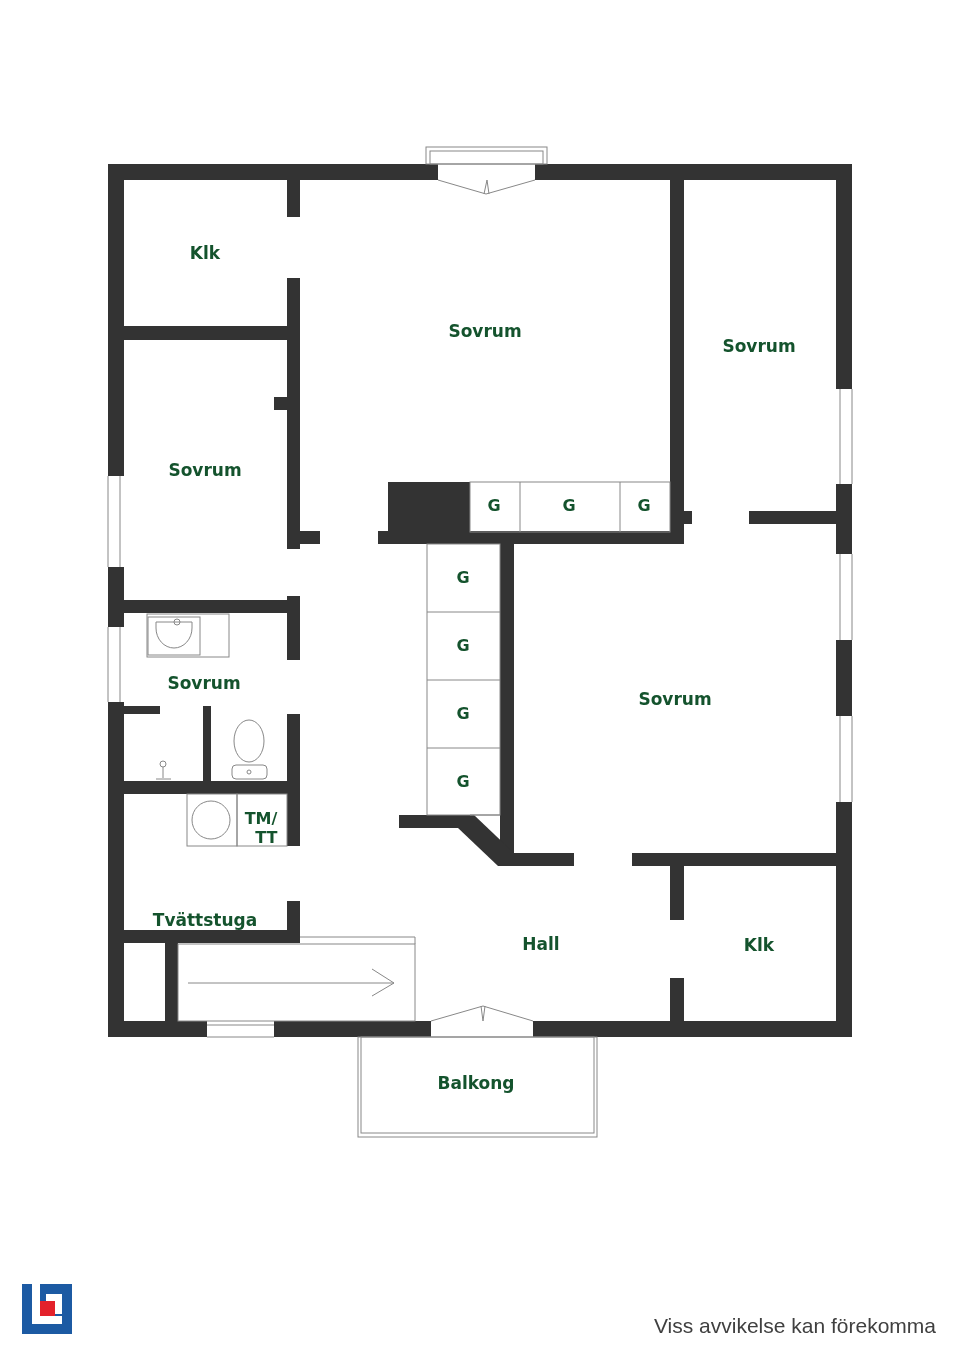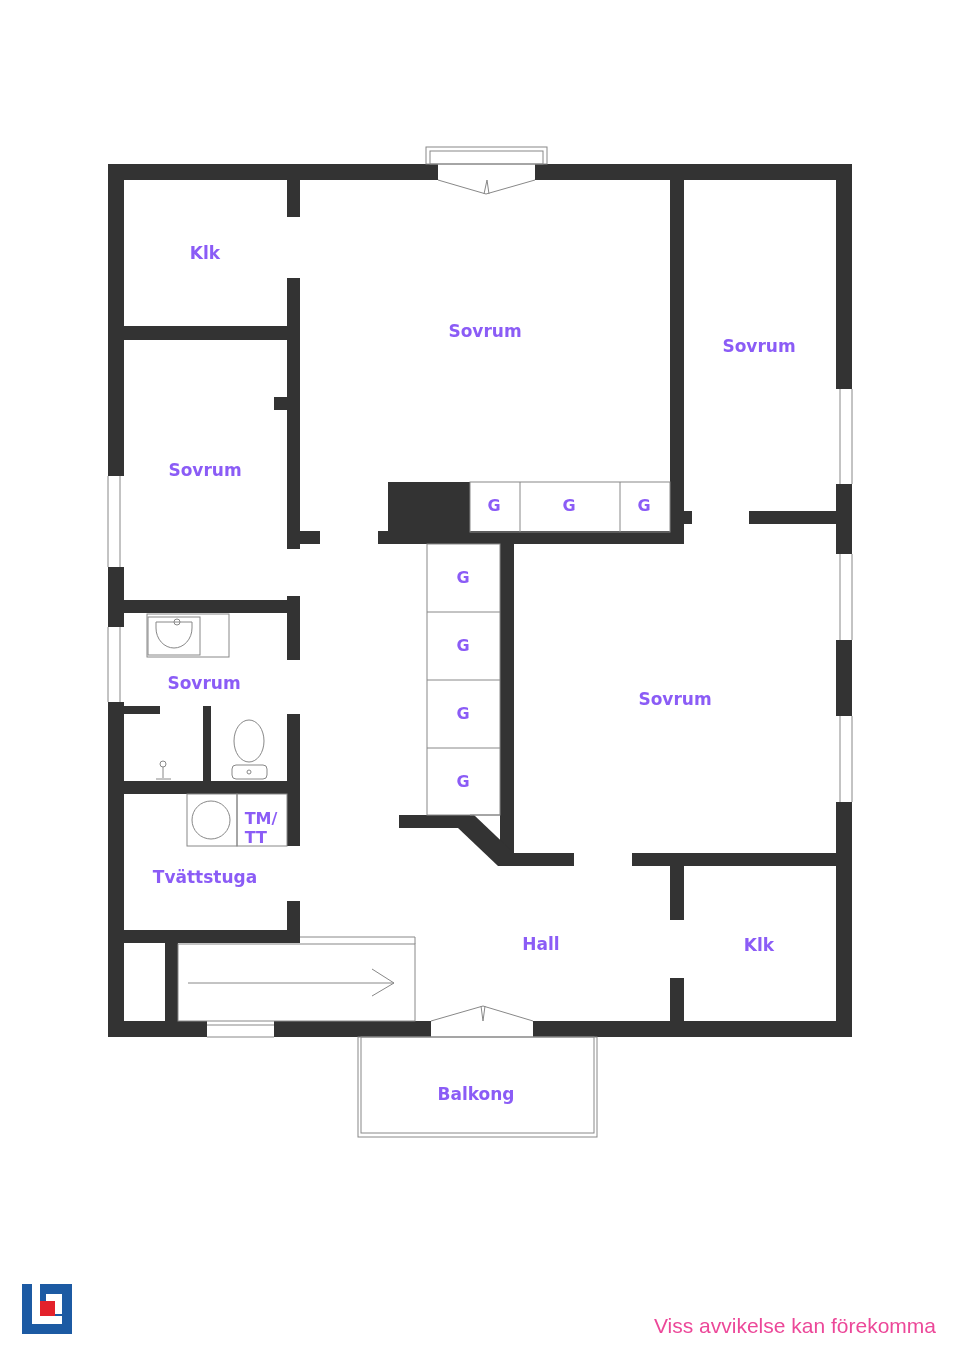--- a/index.html
+++ b/index.html
@@ -1,22 +1,22 @@
 <!DOCTYPE html>
 <html><head>
 <meta charset="utf-8">
 <style>
   html,body{margin:0;padding:0;background:#fff;}
   body{width:960px;height:1358px;position:relative;overflow:hidden;font-family:"DejaVu Sans",sans-serif;}
   #plan{position:absolute;left:0;top:0;}
-  .lbl{position:absolute;font-family:"DejaVu Sans",sans-serif;font-weight:bold;font-size:17px;color:#8b5cf6;transform:translate(-50%,-50%);white-space:nowrap;line-height:1.2;text-align:left;}
+  .lbl{position:absolute;font-family:"DejaVu Sans",sans-serif;font-weight:bold;font-size:17px;color:#14532d;transform:translate(-50%,-50%);white-space:nowrap;line-height:1.2;text-align:right;}
   .g{font-size:16px;}
   .logo{position:absolute;left:22px;top:1284px;}
   .logo-text{position:absolute;left:80px;top:1280px;font-family:"Liberation Serif",serif;font-weight:bold;color:#1c5aa3;font-size:29px;line-height:28px;letter-spacing:-0.5px;}
-  .disclaimer{position:absolute;right:24px;top:1314px;font-family:"Liberation Sans",sans-serif;font-size:21px;color:#ec4899;}
+  .disclaimer{position:absolute;right:24px;top:1314px;font-family:"Liberation Sans",sans-serif;font-size:21px;color:#404040;}
 </style>
 </head>
 <body>
 
 <svg id="plan" width="960" height="1358" viewBox="0 0 960 1358">
   <g fill="#333333">
 
     <rect x="108" y="164" width="330" height="16"></rect>
     <rect x="535" y="164" width="317" height="16"></rect>
 
@@ -134,24 +134,24 @@
 </svg>
 
 <div class="lbl" style="left:205px;top:253px;">Klk</div>
 <div class="lbl" style="left:485px;top:331px;">Sovrum</div>
 <div class="lbl" style="left:759px;top:346px;">Sovrum</div>
 <div class="lbl" style="left:205px;top:470px;">Sovrum</div>
 <div class="lbl" style="left:204px;top:683px;">Sovrum</div>
 <div class="lbl" style="left:675px;top:699px;">Sovrum</div>
 <div class="lbl" style="left:261px;top:828px;white-space:pre;font-size:16px;">TM/
 TT</div>
-<div class="lbl" style="left:205px;top:877px;">Tvättstuga</div>
+<div class="lbl" style="left:205px;top:920px;">Tvättstuga</div>
 <div class="lbl" style="left:541px;top:944px;">Hall</div>
 <div class="lbl" style="left:759px;top:945px;">Klk</div>
-<div class="lbl" style="left:476px;top:1083px;margin-top:11px;">Balkong</div>
+<div class="lbl" style="left:476px;top:1083px;">Balkong</div>
 
 <div class="lbl g" style="left:494px;top:506px;">G</div>
 <div class="lbl g" style="left:569px;top:506px;">G</div>
 <div class="lbl g" style="left:644px;top:506px;">G</div>
 <div class="lbl g" style="left:463px;top:578px;">G</div>
 <div class="lbl g" style="left:463px;top:646px;">G</div>
 <div class="lbl g" style="left:463px;top:714px;">G</div>
 <div class="lbl g" style="left:463px;top:782px;">G</div>
 
 <svg class="logo" width="50" height="50" viewBox="0 0 50 50">

